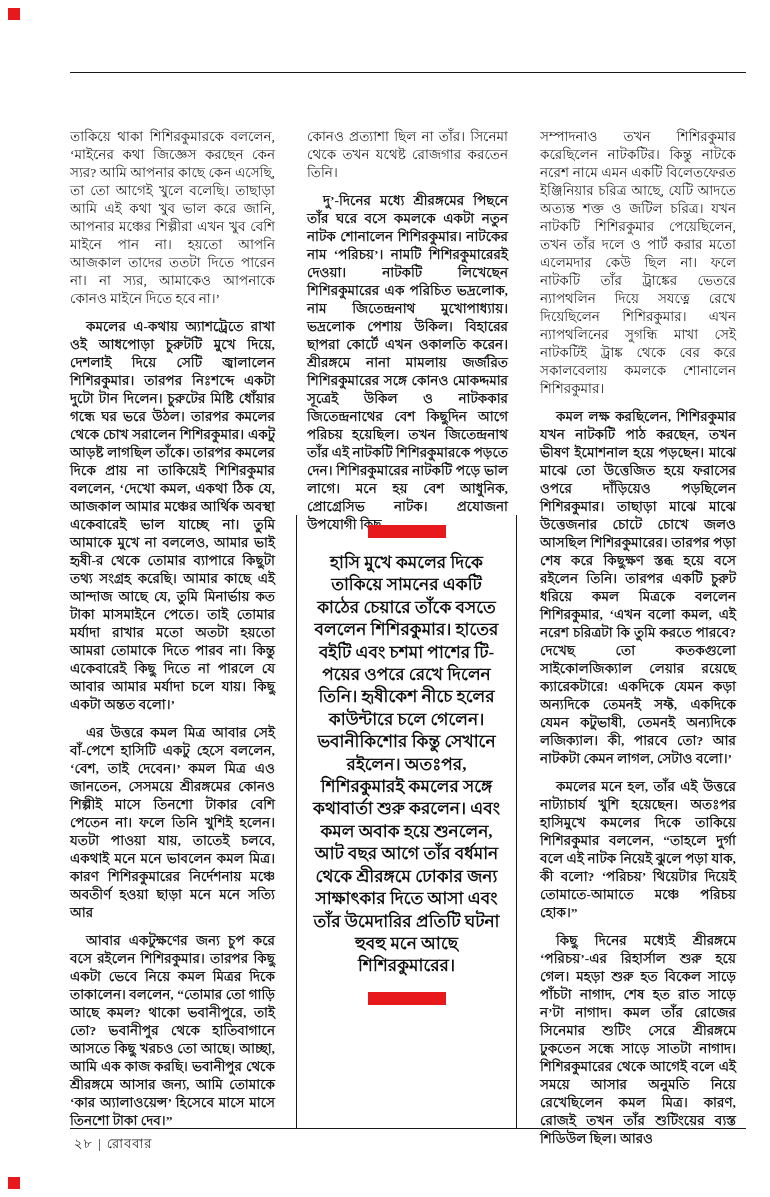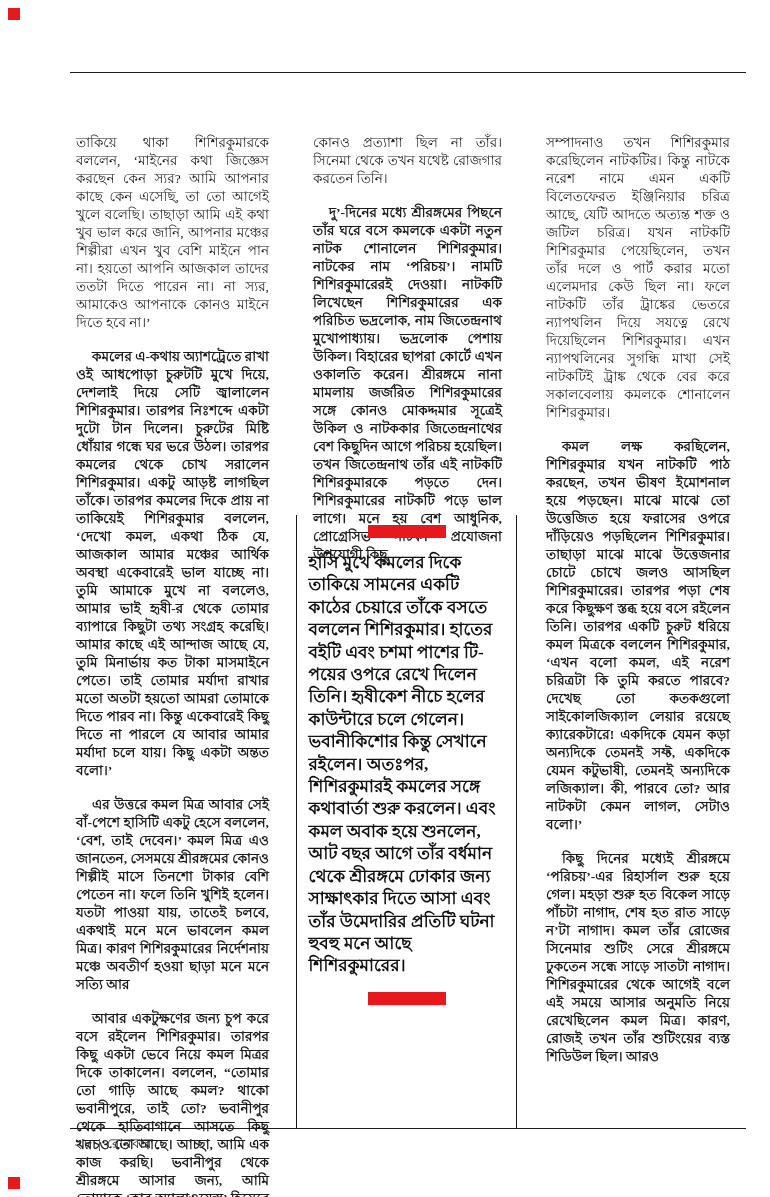--- a/index.html
+++ b/index.html
@@ -24,39 +24,39 @@
   .rule-top{top:72px;}
   .rule-bottom{top:1128px;}
   .col{
     position:absolute;top:118px;
     font-size:13.5px;line-height:18px;
     text-align:justify;
   }
   .col-left{left:60px;width:225px;}
   .col-mid{left:297px;width:221px;}
   .col-right{left:530px;width:216px;}
-  .para{margin:16px;}
+  .para{margin:10px;}
   .para.indent{text-indent:16px;font-weight:bold;}
   .quote-box{
     position:absolute;left:296px;top:515px;width:221px;height:613px;
     border-left:1px solid #1a1a1a;border-right:1px solid #1a1a1a;
     box-sizing:border-box;
     text-align:center;
   }
   .red-bar{
     width:78px;height:13px;margin:0 auto;
     background:var(--accent,#e8191d);
   }
   .red-bar-top{margin-top:10px;}
   .red-bar-bottom{margin-top:14px;}
   .quote-text{
     margin:14px auto 0 auto;
     width:196px;
     font-size:17px;font-weight:bold;line-height:22.4px;
-    text-align:left;
+    text-align:center;
     color:#111;
   }
   .footer{
     position:absolute;left:74px;top:1136px;
     font-size:13px;line-height:16px;
     color:#1c1c1c;
     letter-spacing:1px;
   }
   .footer .divider{color:var(--accent,#e8191d);padding:0 5px;font-weight:bold;}
 </style>
@@ -79,20 +79,21 @@
     </div>
 
   <div class="col col-mid">
       <p class="para">কোনও প্রত্যাশা ছিল না তাঁর। সিনেমা থেকে তখন যথেষ্ট রোজগার করতেন তিনি।</p>
       <p class="para indent">দু’-দিনের মধ্যে শ্রীরঙ্গমের পিছনে তাঁর ঘরে বসে কমলকে একটা নতুন নাটক শোনালেন শিশিরকুমার। নাটকের নাম ‘পরিচয়’। নামটি শিশিরকুমারেরই দেওয়া। নাটকটি লিখেছেন শিশিরকুমারের এক পরিচিত ভদ্রলোক, নাম জিতেন্দ্রনাথ মুখোপাধ্যায়। ভদ্রলোক পেশায় উকিল। বিহারের ছাপরা কোর্টে এখন ওকালতি করেন। শ্রীরঙ্গমে নানা মামলায় জর্জরিত শিশিরকুমারের সঙ্গে কোনও মোকদ্দমার সূত্রেই উকিল ও নাটককার জিতেন্দ্রনাথের বেশ কিছুদিন আগে পরিচয় হয়েছিল। তখন জিতেন্দ্রনাথ তাঁর এই নাটকটি শিশিরকুমারকে পড়তে দেন। শিশিরকুমারের নাটকটি পড়ে ভাল লাগে। মনে হয় বেশ আধুনিক, প্রোগ্রেসিভ নাটক। প্রযোজনা উপযোগী কিছু</p>
     </div>
 
   <div class="col col-right">
       <p class="para">সম্পাদনাও তখন শিশিরকুমার করেছিলেন নাটকটির। কিন্তু নাটকে নরেশ নামে এমন একটি বিলেতফেরত ইঞ্জিনিয়ার চরিত্র আছে, যেটি আদতে অত্যন্ত শক্ত ও জটিল চরিত্র। যখন নাটকটি শিশিরকুমার পেয়েছিলেন, তখন তাঁর দলে ও পার্ট করার মতো এলেমদার কেউ ছিল না। ফলে নাটকটি তাঁর ট্রাঙ্কের ভেতরে ন্যাপথলিন দিয়ে সযত্নে রেখে দিয়েছিলেন শিশিরকুমার। এখন ন্যাপথলিনের সুগন্ধি মাখা সেই নাটকটিই ট্রাঙ্ক থেকে বের করে সকালবেলায় কমলকে শোনালেন শিশিরকুমার।</p>
       <p class="para indent">কমল লক্ষ করছিলেন, শিশিরকুমার যখন নাটকটি পাঠ করছেন, তখন ভীষণ ইমোশনাল হয়ে পড়ছেন। মাঝে মাঝে তো উত্তেজিত হয়ে ফরাসের ওপরে দাঁড়িয়েও পড়ছিলেন শিশিরকুমার। তাছাড়া মাঝে মাঝে উত্তেজনার চোটে চোখে জলও আসছিল শিশিরকুমারের। তারপর পড়া শেষ করে কিছুক্ষণ স্তব্ধ হয়ে বসে রইলেন তিনি। তারপর একটি চুরুট ধরিয়ে কমল মিত্রকে বললেন শিশিরকুমার, ‘এখন বলো কমল, এই নরেশ চরিত্রটা কি তুমি করতে পারবে? দেখেছ তো কতকগুলো সাইকোলজিক্যাল লেয়ার রয়েছে ক্যারেকটারে! একদিকে যেমন কড়া অন্যদিকে তেমনই সফ্ট, একদিকে যেমন কটুভাষী, তেমনই অন্যদিকে লজিক্যাল। কী, পারবে তো? আর নাটকটা কেমন লাগল, সেটাও বলো।’</p>
+      <p class="para indent">কমলের মনে হল, তাঁর এই উত্তরে নাট্যাচার্য খুশি হয়েছেন। অতঃপর হাসিমুখে কমলের দিকে তাকিয়ে শিশিরকুমার বললেন, “তাহলে দুর্গা বলে এই নাটক নিয়েই ঝুলে পড়া যাক, কী বলো? ‘পরিচয়’ থিয়েটার দিয়েই তোমাতে-আমাতে মঞ্চে পরিচয় হোক।”</p>
       <p class="para indent">কিছু দিনের মধ্যেই শ্রীরঙ্গমে ‘পরিচয়’-এর রিহার্সাল শুরু হয়ে গেল। মহড়া শুরু হত বিকেল সাড়ে পাঁচটা নাগাদ, শেষ হত রাত সাড়ে ন’টা নাগাদ। কমল তাঁর রোজের সিনেমার শুটিং সেরে শ্রীরঙ্গমে ঢুকতেন সন্ধে সাড়ে সাতটা নাগাদ। শিশিরকুমারের থেকে আগেই বলে এই সময়ে আসার অনুমতি নিয়ে রেখেছিলেন কমল মিত্র। কারণ, রোজই তখন তাঁর শুটিংয়ের ব্যস্ত শিডিউল ছিল। আরও</p>
     </div>
 
   <div class="quote-box">
     <div class="red-bar red-bar-top"></div>
     <div class="quote-text">হাসি মুখে কমলের দিকে তাকিয়ে সামনের একটি কাঠের চেয়ারে তাঁকে বসতে বললেন শিশিরকুমার। হাতের বইটি এবং চশমা পাশের টি-পয়ের ওপরে রেখে দিলেন তিনি। হৃষীকেশ নীচে হলের কাউন্টারে চলে গেলেন। ভবানীকিশোর কিন্তু সেখানে রইলেন। অতঃপর, শিশিরকুমারই কমলের সঙ্গে কথাবার্তা শুরু করলেন। এবং কমল অবাক হয়ে শুনলেন, আট বছর আগে তাঁর বর্ধমান থেকে শ্রীরঙ্গমে ঢোকার জন্য সাক্ষাৎকার দিতে আসা এবং তাঁর উমেদারির প্রতিটি ঘটনা হুবহু মনে আছে শিশিরকুমারের।</div>
     <div class="red-bar red-bar-bottom"></div>
   </div>
 
   <div class="footer">

